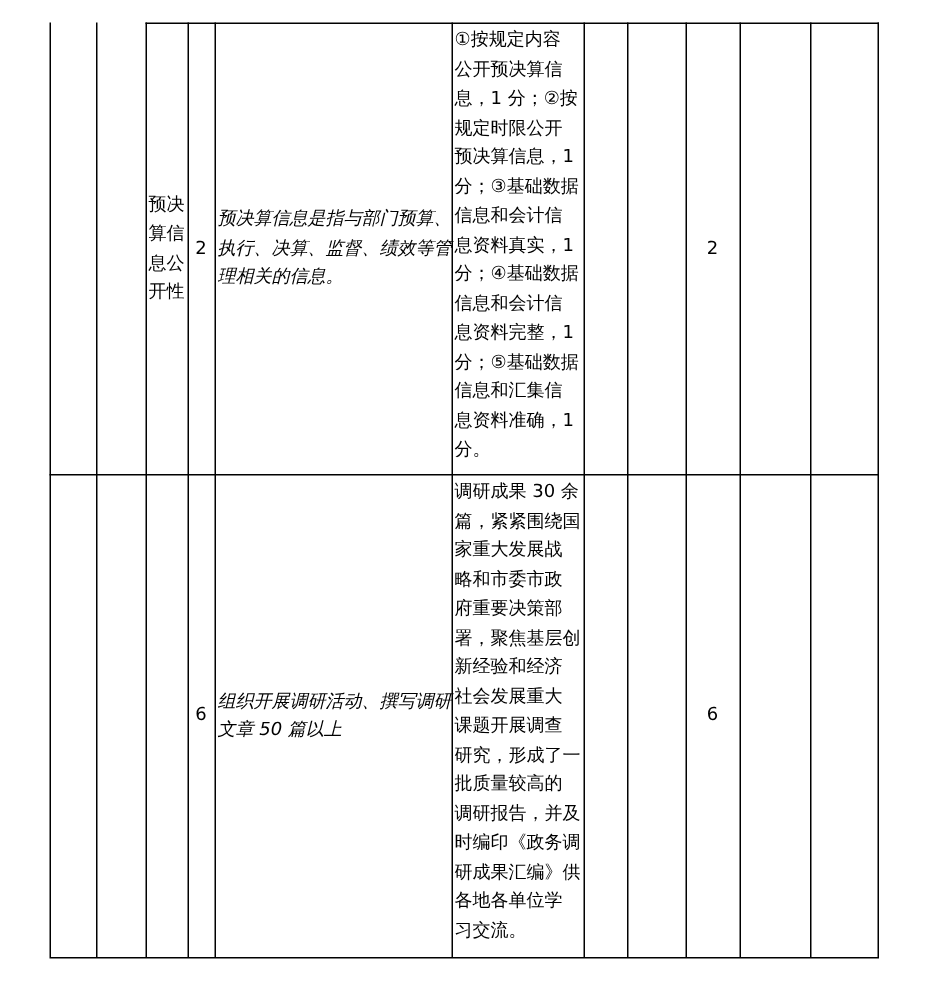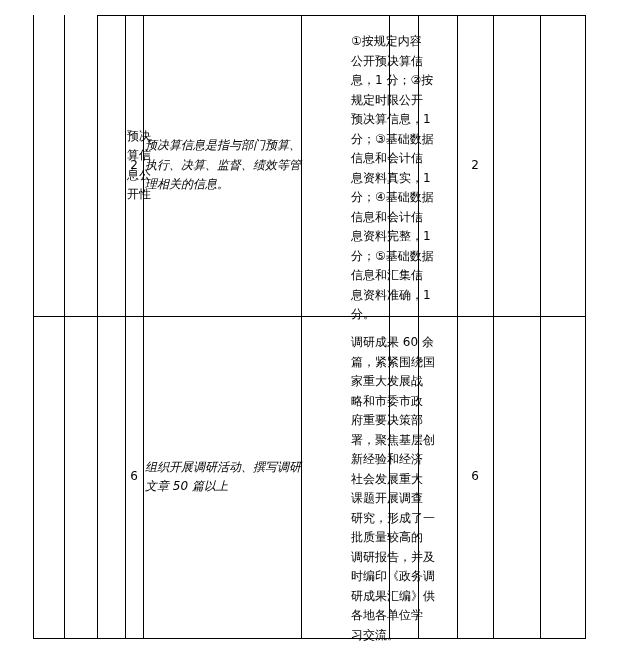--- a/index.html
+++ b/index.html
@@ -16,31 +16,30 @@
   .vline { position: absolute; width: 1px; background: #000000; }
   .hline { position: absolute; height: 1px; background: #000000; }
   .row { position: absolute; left: 0; width: 623px; }
   .row1 { top: 15px; height: 301px; }
   .row2 { top: 316px; height: 322px; }
   .cell { position: absolute; white-space: pre; line-height: 19.5px; }
   .cell-indicator {
     left: 97px; width: 28px; top: 0; height: 100%;
     display: flex; align-items: center; justify-content: center;
     text-align: center;
-    padding-left: 28px;
   }
   .cell-weight {
     left: 125px; width: 18px; top: 0; height: 100%;
     display: flex; align-items: center; justify-content: center;
   }
   .cell-desc {
     left: 145px; width: 158px; top: 0; height: 100%;
     display: flex; align-items: center; font-style: italic;
   }
-  .cell-criteria { left: 303px; top: 17px; margin-left: 48px; }
+  .cell-criteria { left: 303px; top: 2px; }
   .cell-score {
     left: 457px; width: 36px; top: 0; height: 100%;
     display: flex; align-items: center; justify-content: center;
   }
 </style>
 </head>
 <body>
 
 <div class="canvas">
 
@@ -88,21 +87,21 @@
 信息和汇集信
 息资料准确，1
 分。</div>
     <div class="cell cell-score">2</div>
   </div>
 
   <div class="row row2">
     <div class="cell cell-weight">6</div>
     <div class="cell cell-desc">组织开展调研活动、撰写调研
 文章 50 篇以上</div>
-    <div class="cell cell-criteria">调研成果 60 余
+    <div class="cell cell-criteria">调研成果 30 余
 篇，紧紧围绕国
 家重大发展战
 略和市委市政
 府重要决策部
 署，聚焦基层创
 新经验和经济
 社会发展重大
 课题开展调查
 研究，形成了一
 批质量较高的

